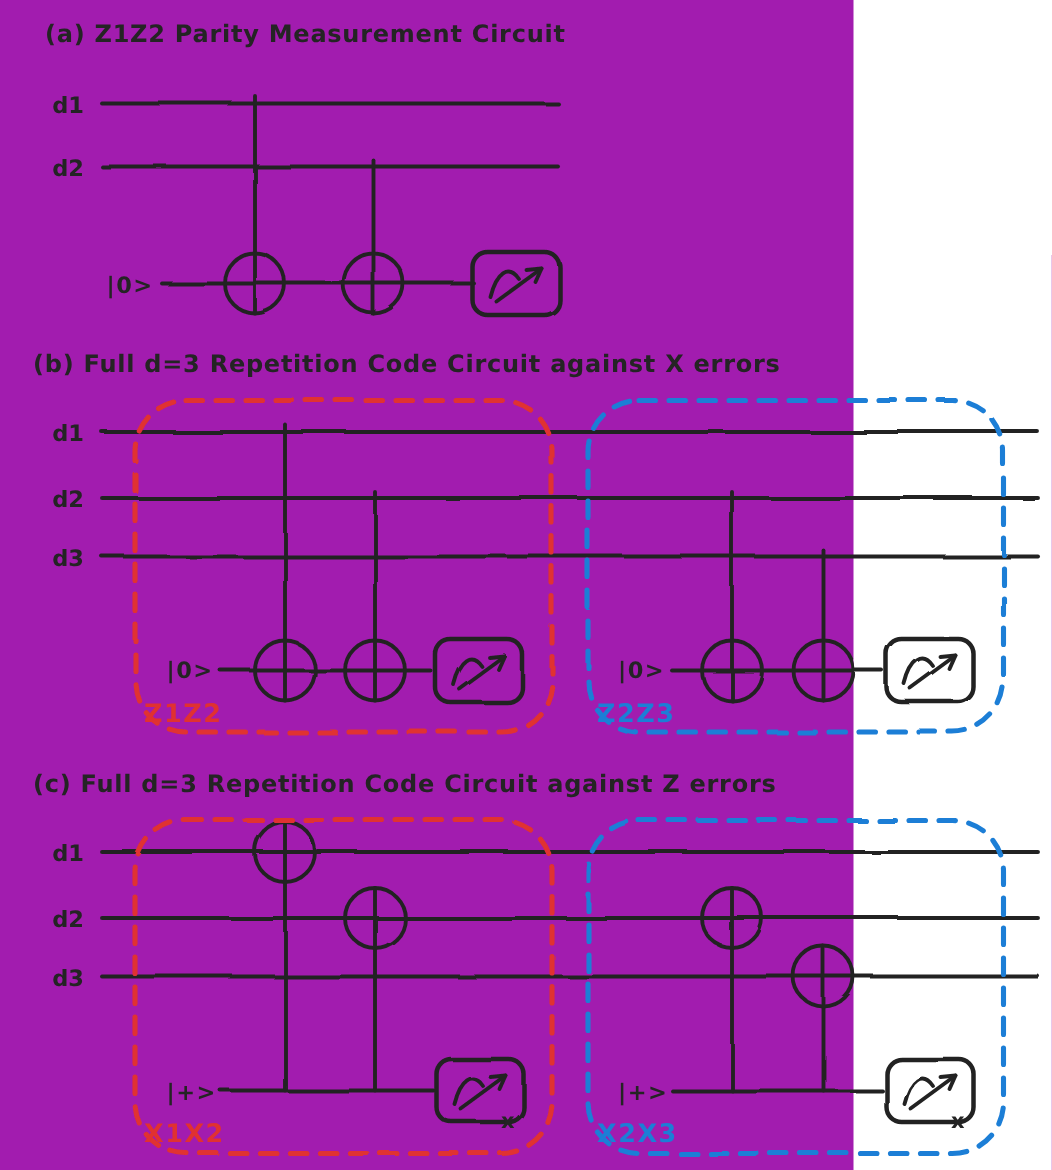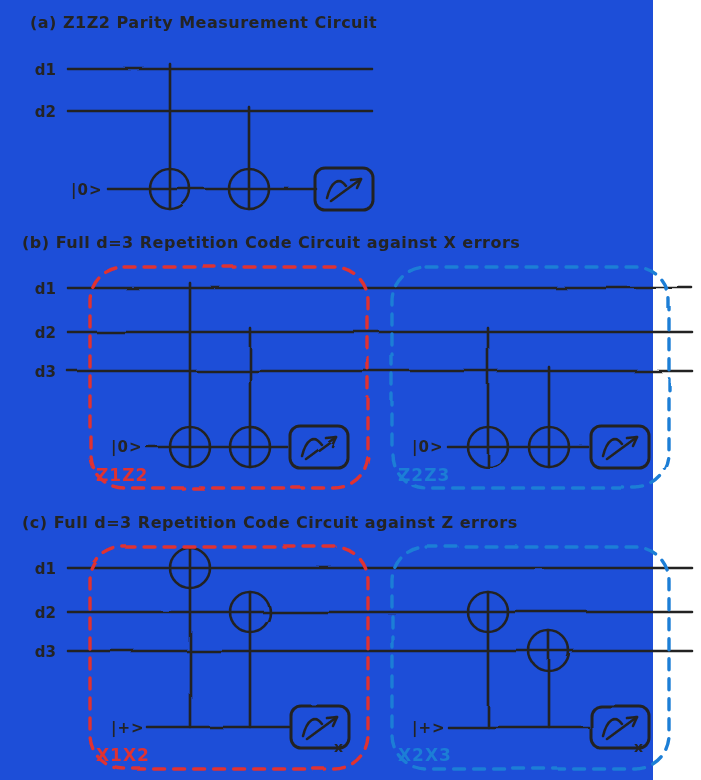--- a/index.html
+++ b/index.html
@@ -6,23 +6,23 @@
     margin: 0;
     padding: 0;
     background: #ffffff;
     width: 701px;
     height: 780px;
     overflow: hidden;
     font-family: "DejaVu Sans", sans-serif;
   }
   .canvas {
     position: relative;
-    width: 653px;
+    width: 569px;
     height: 780px;
-    background: #1d4ed8;
+    background: #a21caf;
   }
   svg { display: block; }
   .ink-stroke {
     stroke: #242424;
     stroke-width: 2.6;
     fill: none;
     stroke-linecap: round;
     stroke-linejoin: round;
   }
   .gate-circle {

